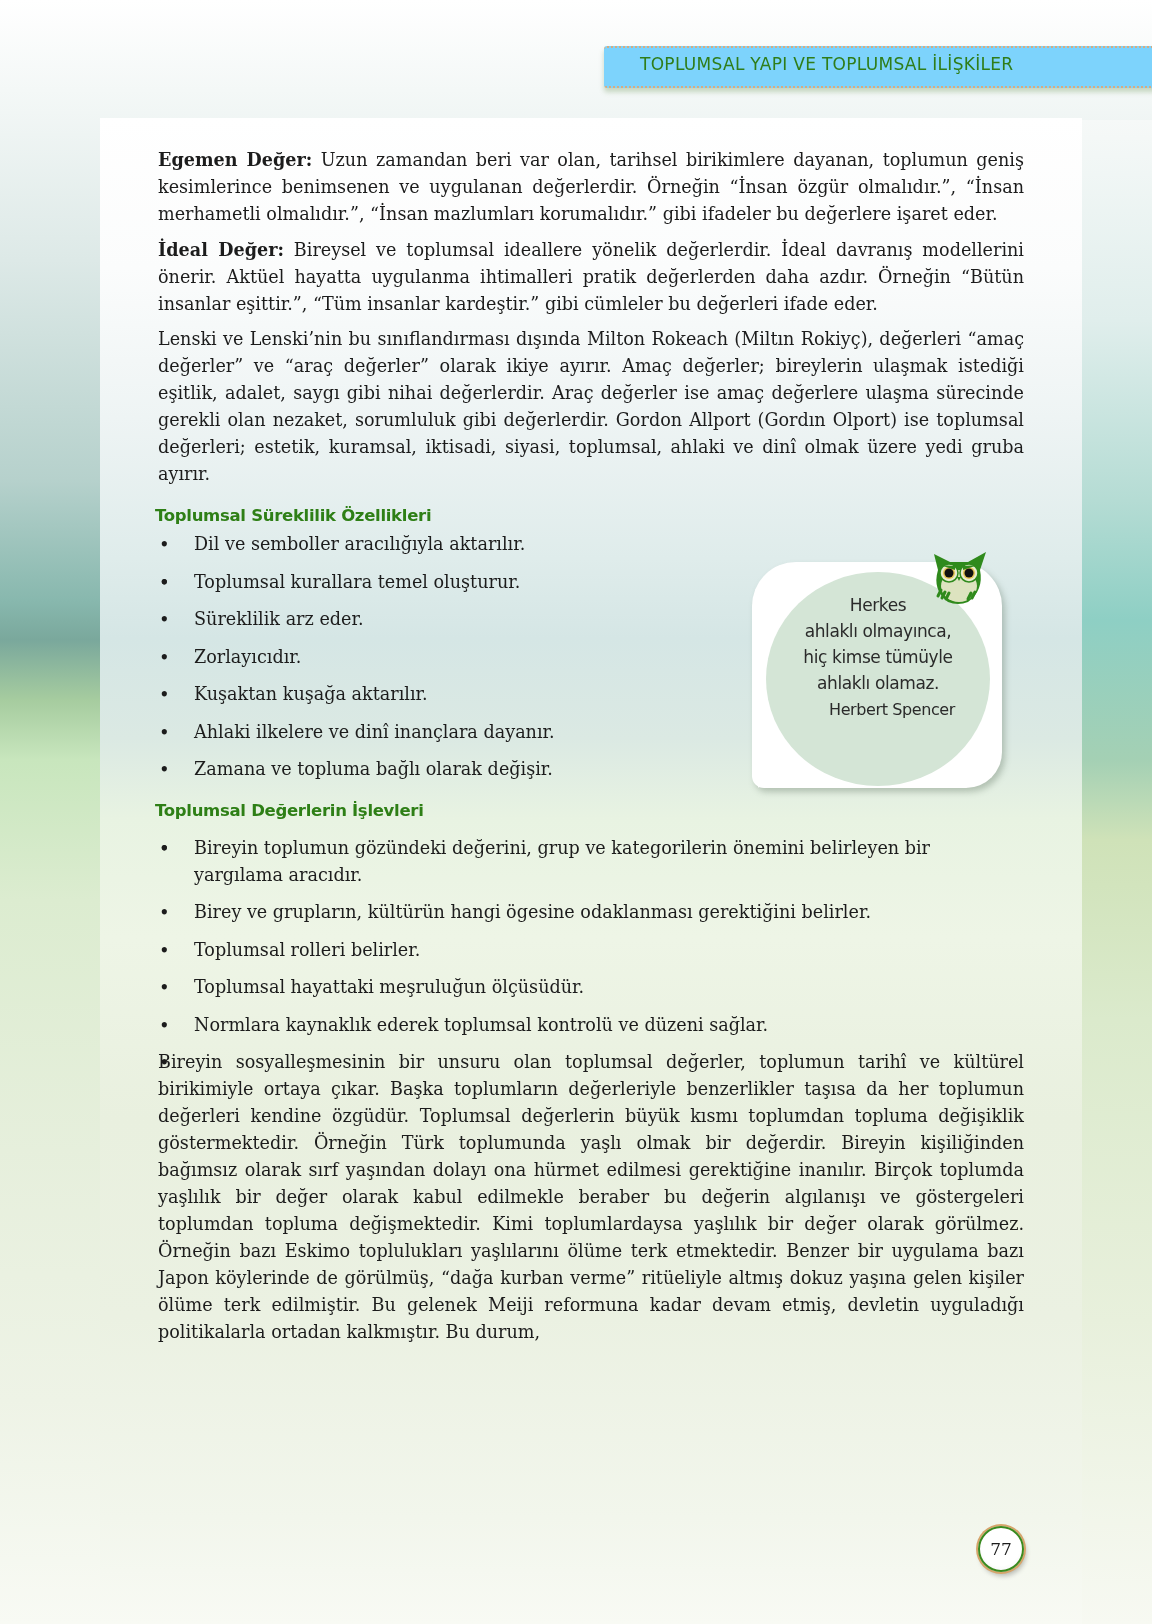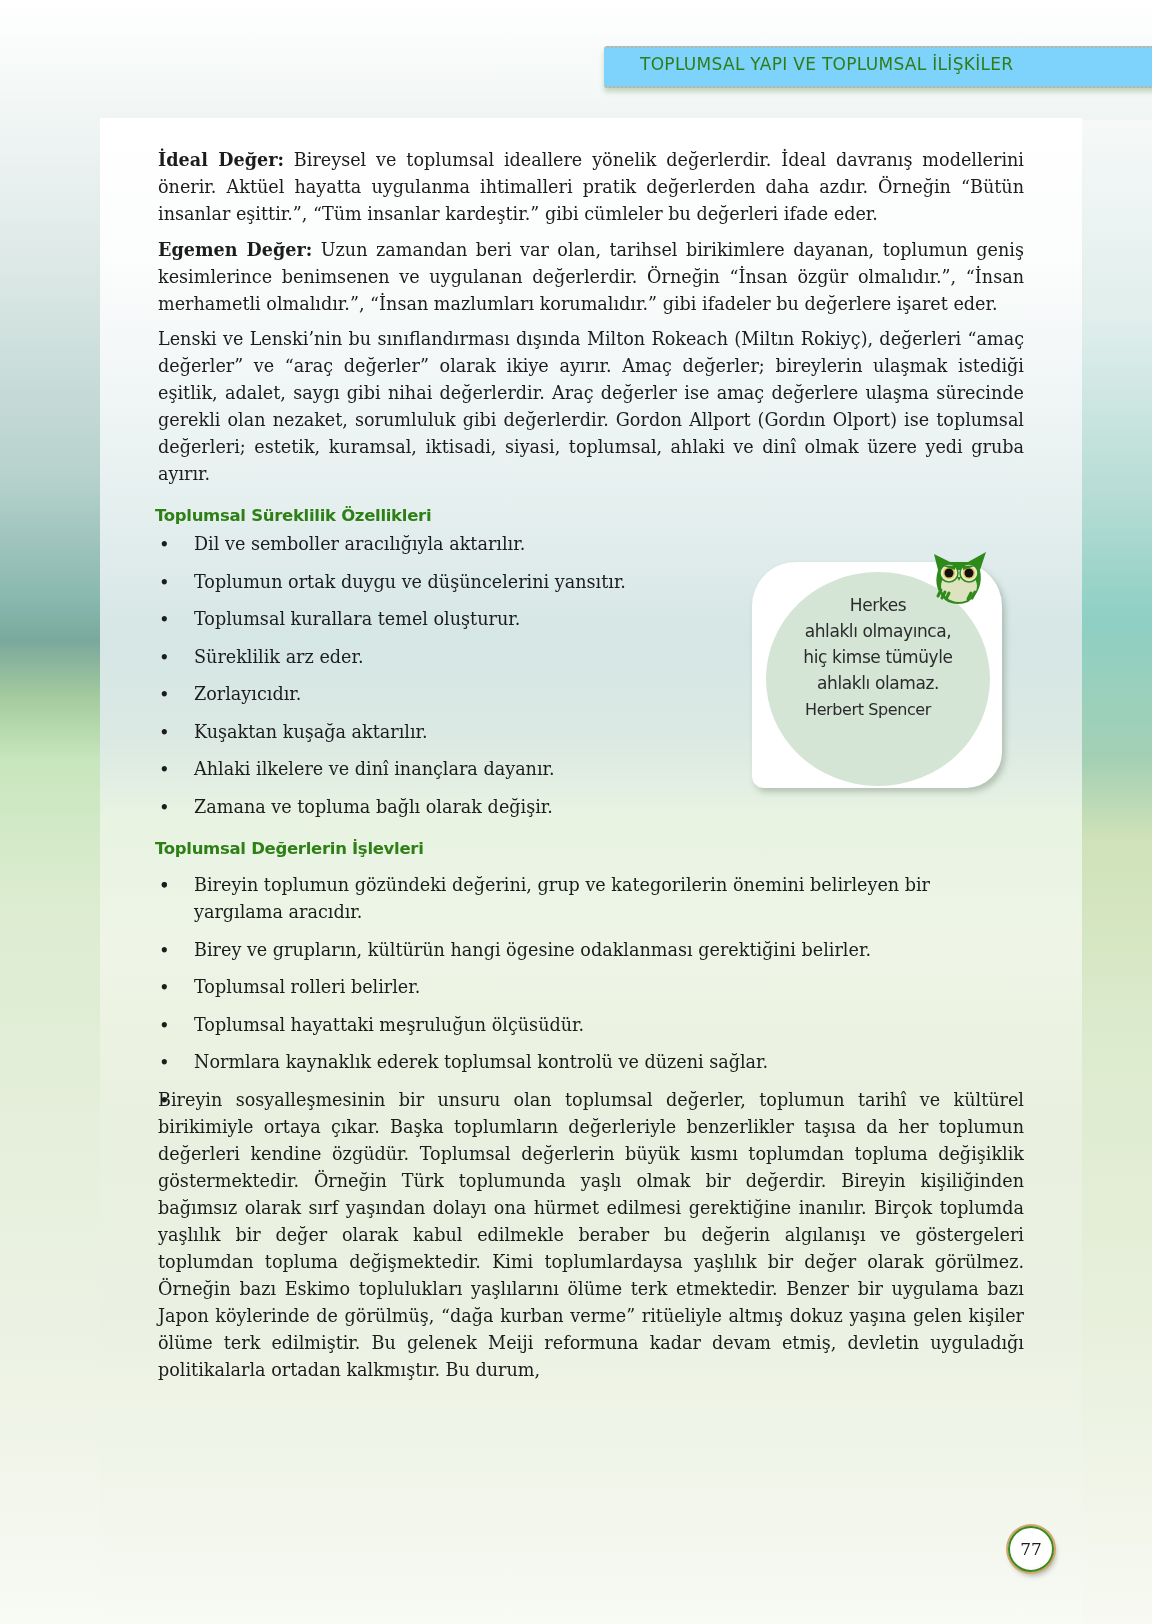--- a/index.html
+++ b/index.html
@@ -68,55 +68,55 @@
   .quote-circle {
     position: absolute; left: 14px; top: 10px; width: 224px; height: 214px;
     border-radius: 50%; background: #d4e5d6;
   }
   .quote-text {
     position: absolute; left: 14px; top: 30px; width: 224px; text-align: center;
     font-family: "DejaVu Sans", "Liberation Sans", sans-serif;
     font-size: 17px; line-height: 26px; color: #2a2a2a; letter-spacing: -0.4px;
   }
   .quote-author {
-    position: absolute; left: 4px; top: 138px; width: 224px; text-align: center;
+    position: absolute; left: 28px; top: 138px; width: 224px; text-align: center;
     font-family: "DejaVu Sans", "Liberation Sans", sans-serif;
     font-size: 16px; color: #2a2a2a; letter-spacing: -0.4px;
   }
   .owl { position: absolute; left: 176px; top: -16px; width: 62px; height: 62px; }
   .page-number {
     position: absolute; left: 978px; top: 1526px; width: 42px; height: 42px;
     border-radius: 50%; background: radial-gradient(circle at 50% 45%, #ffffff 60%, #eeeeee 100%);
     border: 2px solid #3a8a1f; box-shadow: 0 0 0 2px #d6a56b, 2px 4px 5px rgba(0,0,0,0.25);
-    text-align: center; line-height: 42px; font-size: 17px; color: #1c1c1c; margin-left: 30px;
+    text-align: center; line-height: 42px; font-size: 17px; color: #1c1c1c;
   }
 </style>
 </head>
 <body>
 
 <div class="right-strip"></div>
 <div class="panel"></div>
 
 <div class="header-tab">
   <span class="header-title">TOPLUMSAL YAPI VE TOPLUMSAL İLİŞKİLER</span>
 </div>
 
 <div class="content">
   <p>
-    <b>İdeal Değer:</b><span> Bireysel ve toplumsal ideallere yönelik değerlerdir. İdeal davranış modellerini önerir. Aktüel hayatta uygulanma ihtimalleri pratik değerlerden daha azdır. Örneğin “Bütün insanlar eşittir.”, “Tüm insanlar kardeştir.” gibi cümleler bu değerleri ifade eder.</span>
+    <b>Egemen Değer:</b><span> Uzun zamandan beri var olan, tarihsel birikimlere dayanan, toplumun geniş kesimlerince benimsenen ve uygulanan değerlerdir. Örneğin “İnsan özgür olmalıdır.”, “İnsan merhametli olmalıdır.”, “İnsan mazlumları korumalıdır.” gibi ifadeler bu değerlere işaret eder.</span>
   </p>
   <p>
-    <b>Egemen Değer:</b><span> Uzun zamandan beri var olan, tarihsel birikimlere dayanan, toplumun geniş kesimlerince benimsenen ve uygulanan değerlerdir. Örneğin “İnsan özgür olmalıdır.”, “İnsan merhametli olmalıdır.”, “İnsan mazlumları korumalıdır.” gibi ifadeler bu değerlere işaret eder.</span>
+    <b>İdeal Değer:</b><span> Bireysel ve toplumsal ideallere yönelik değerlerdir. İdeal davranış modellerini önerir. Aktüel hayatta uygulanma ihtimalleri pratik değerlerden daha azdır. Örneğin “Bütün insanlar eşittir.”, “Tüm insanlar kardeştir.” gibi cümleler bu değerleri ifade eder.</span>
   </p>
   <p>Lenski ve Lenski’nin bu sınıflandırması dışında Milton Rokeach (Miltın Rokiyç), değerleri “amaç değerler” ve “araç değerler” olarak ikiye ayırır. Amaç değerler; bireylerin ulaşmak istediği eşitlik, adalet, saygı gibi nihai değerlerdir. Araç değerler ise amaç değerlere ulaşma sürecinde gerekli olan nezaket, sorumluluk gibi değerlerdir. Gordon Allport (Gordın Olport) ise toplumsal değerleri; estetik, kuramsal, iktisadi, siyasi, toplumsal, ahlaki ve dinî olmak üzere yedi gruba ayırır.</p>
 
   <div class="section-heading">Toplumsal Süreklilik Özellikleri</div>
   <ul class="bullets narrow">
     <li><span class="dot">•</span><span>Dil ve semboller aracılığıyla aktarılır.</span></li>
-    <li><span class="dot">•</span><span>Toplumun ortak duygu ve düşüncelerini yansıtır.</span></li>
+    <li><span class="dot">•</span></li>
     <li><span class="dot">•</span><span>Toplumsal kurallara temel oluşturur.</span></li>
     <li><span class="dot">•</span><span>Süreklilik arz eder.</span></li>
     <li><span class="dot">•</span><span>Zorlayıcıdır.</span></li>
     <li><span class="dot">•</span><span>Kuşaktan kuşağa aktarılır.</span></li>
     <li><span class="dot">•</span><span>Ahlaki ilkelere ve dinî inançlara dayanır.</span></li>
     <li><span class="dot">•</span><span>Zamana ve topluma bağlı olarak değişir.</span></li>
   </ul>
 
   <div class="section-heading">Toplumsal Değerlerin İşlevleri</div>
   <ul class="bullets">

